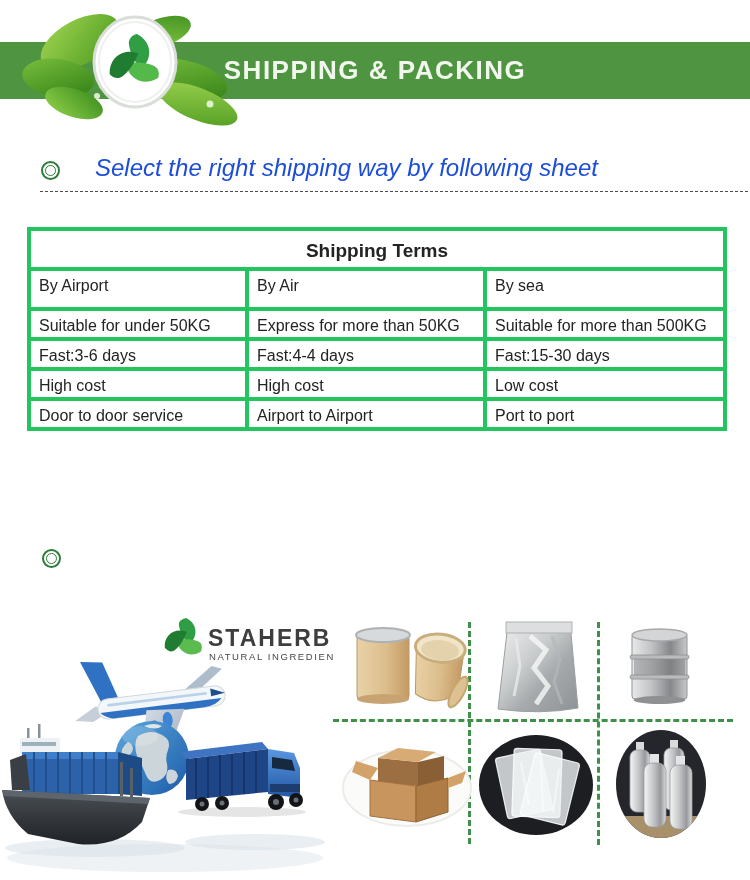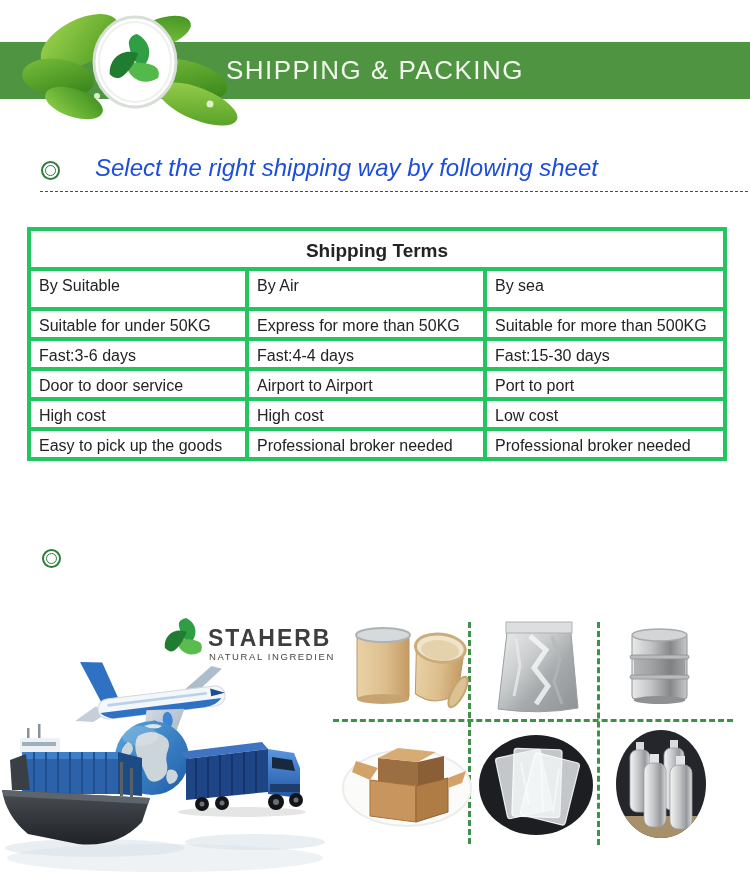--- a/index.html
+++ b/index.html
@@ -2,21 +2,21 @@
 <html><head>
 <meta charset="utf-8">
 <style>
   html,body{margin:0;padding:0;background:#ffffff;}
   .page{position:relative;width:750px;height:880px;background:#ffffff;overflow:hidden;
         font-family:"Liberation Sans","DejaVu Sans",sans-serif;}
 
   
   .header-band{position:absolute;left:0;top:42px;width:750px;height:57px;background:#4f9440;}
   .header-title{position:absolute;left:0;top:55px;width:750px;text-align:center;
-                color:#f2f7ee;font-weight:normal;font-size:26px;letter-spacing:1.5px;line-height:31px;}
+                color:#f2f7ee;font-weight:bold;font-size:26px;letter-spacing:1.5px;line-height:31px;}
   .logo{position:absolute;left:20px;top:0;}
 
   
   .ring{position:absolute;width:15px;height:15px;border:2px solid #2f7d3a;border-radius:50%;box-sizing:content-box;}
   .ring::after{content:"";position:absolute;left:2px;top:2px;right:2px;bottom:2px;
                border:1.5px solid #2f7d3a;border-radius:50%;}
   .ring.b1{left:41px;top:161px;}
   .ring.b2{left:42px;top:549px;}
 
   
@@ -101,48 +101,43 @@
     <colgroup>
         <col style="width:218px">
         <col style="width:238px">
         <col style="width:240px">
       </colgroup>
     <tbody>
       <tr class="title-row">
         <td colspan="3">Shipping Terms</td>
       </tr>
       <tr class="cols-row">
-        <td>By Suitable</td>
+        <td>By Airport</td>
         <td>By Air</td>
         <td>By sea</td>
       </tr>
       <tr>
         <td>Suitable for under 50KG</td>
         <td>Express for more than 50KG</td>
         <td>Suitable for more than 500KG</td>
       </tr>
       <tr>
         <td>Fast:3-6 days</td>
         <td>Fast:4-4 days</td>
         <td>Fast:15-30 days</td>
       </tr>
       <tr>
+        <td>High cost</td>
+        <td>High cost</td>
+        <td>Low cost</td>
+      </tr>
+      <tr>
         <td>Door to door service</td>
         <td>Airport to Airport</td>
         <td>Port to port</td>
-      </tr>
-      <tr>
-        <td>High cost</td>
-        <td>High cost</td>
-        <td>Low cost</td>
-      </tr>
-      <tr>
-        <td>Easy to pick up the goods</td>
-        <td>Professional broker needed</td>
-        <td>Professional broker needed</td>
       </tr>
     </tbody>
   </table>
 
   <span class="ring b2"></span>
 
   <svg class="logistics" width="335" height="270" viewBox="0 0 335 270">
     <defs>
       <linearGradient id="gOcean" x1="0" y1="0" x2="1" y2="1">
         <stop offset="0" stop-color="#5aa7dd"></stop>

